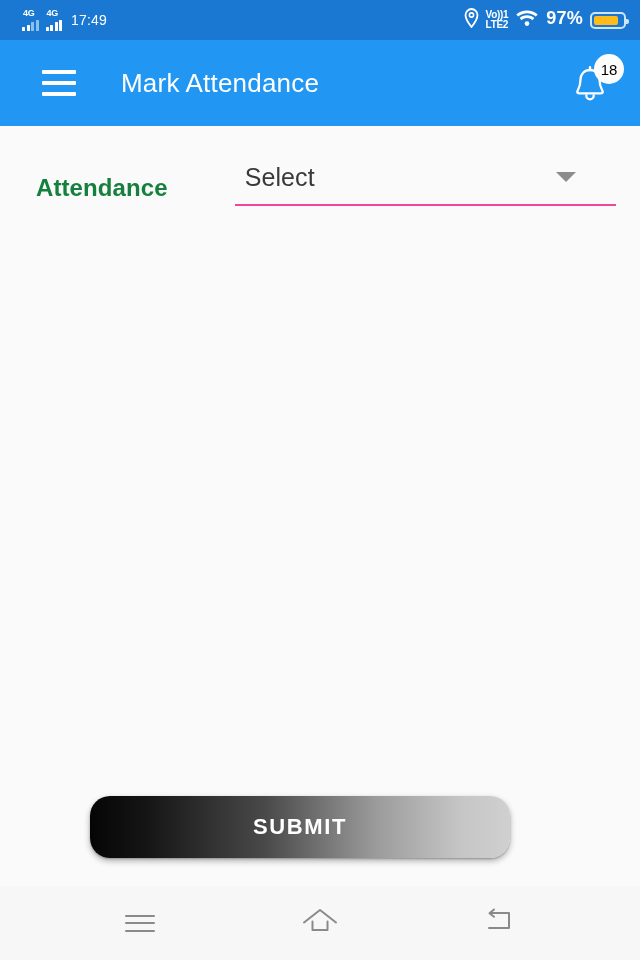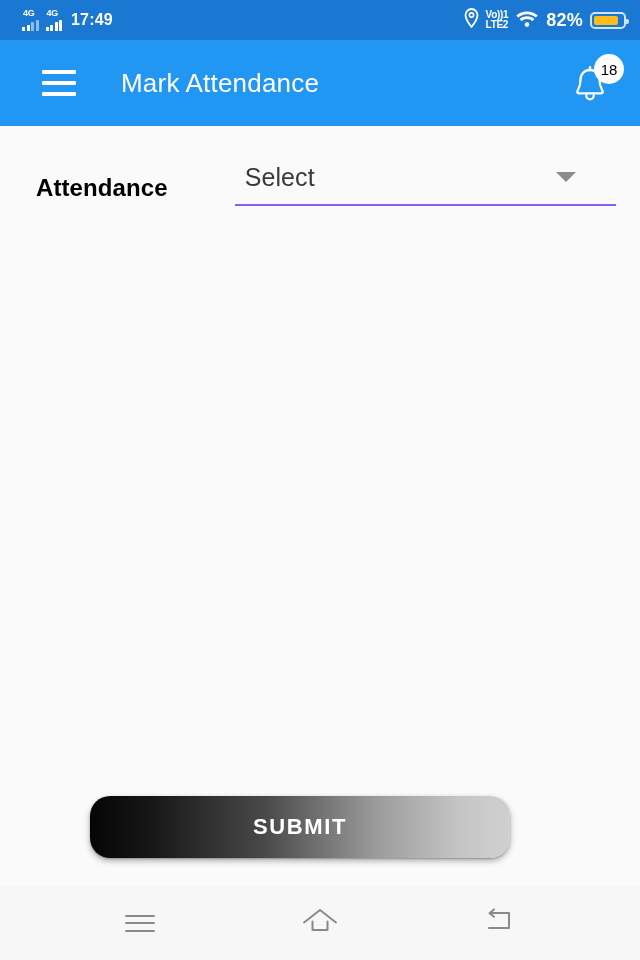--- a/index.html
+++ b/index.html
@@ -68,29 +68,28 @@
     background: #ffffff;
     border-radius: 0.5px;
   }
   .bars i:nth-child(1) { height: 4px; }
   .bars i:nth-child(2) { height: 6.5px; }
   .bars i:nth-child(3) { height: 9px; }
   .bars i:nth-child(4) { height: 11.5px; }
   .bars.dim i:nth-child(3),
   .bars.dim i:nth-child(4) { background: #8cc0ec; }
   .status-time {
-    font-size: 16px;
-    font-weight: bold;
+    font-size: 14px;
+    font-weight: normal;
     line-height: 22px;
     letter-spacing: 0.2px;
     margin-left: 2px;
   }
   .status-right {
     display: flex;
-    align-items: center;
     gap: 7px;
   }
   .volte {
     display: flex;
     flex-direction: column;
     align-items: flex-start;
     justify-content: center;
     font-size: 10px;
     font-weight: bold;
     line-height: 10.5px;
@@ -209,30 +208,30 @@
     top: 24px;
     width: 100%;
     display: flex;
     align-items: flex-start;
     box-sizing: border-box;
     padding: 0 24px 0 36px;
   }
   .field-label {
     font-size: 24px;
     font-weight: bold;
-    color: #000000;
+    color: #15803d;
     padding-top: 24px;
     flex: 0 0 auto;
     letter-spacing: 0.1px;
   }
   .spinner {
     position: relative;
     margin-left: 67px;
     flex: 1 1 auto;
-    border-bottom: 2px solid #8b5cf6;
+    border-bottom: 2px solid #ec4899;
     height: 56px;
     display: flex;
     align-items: center;
     cursor: pointer;
     padding: 0 2px 0 10px;
     box-sizing: border-box;
   }
   .spinner-value {
     font-size: 25px;
     color: #3a3a3a;
@@ -347,21 +346,21 @@
       </div>
 
       <span>
         <svg width="24" height="19" viewBox="0 0 24 19">
           <path d="M12 5.2c3.4 0 6.5 1.3 8.8 3.4l1.9-2.1C19.9 3.9 16.1 2.4 12 2.4S4.1 3.9 1.3 6.5l1.9 2.1C5.5 6.5 8.6 5.2 12 5.2z" fill="#ffffff"></path>
           <path d="M12 10.1c2.1 0 4 0.8 5.4 2.1l1.9-2.1C17.5 8.3 14.9 7.3 12 7.3s-5.5 1-7.3 2.8l1.9 2.1c1.4-1.3 3.3-2.1 5.4-2.1z" fill="#ffffff"></path>
           <circle cx="12" cy="15.6" r="2.3" fill="#ffffff"></circle>
         </svg>
       </span>
 
-      <div class="batt-pct">82%</div>
+      <div class="batt-pct">97%</div>
 
       <div class="battery-wrap">
         <div class="battery">
           <div class="battery-fill" style="width:85%"></div>
         </div>
       </div>
     </div>
   </div>
 
   <div class="app-bar">

